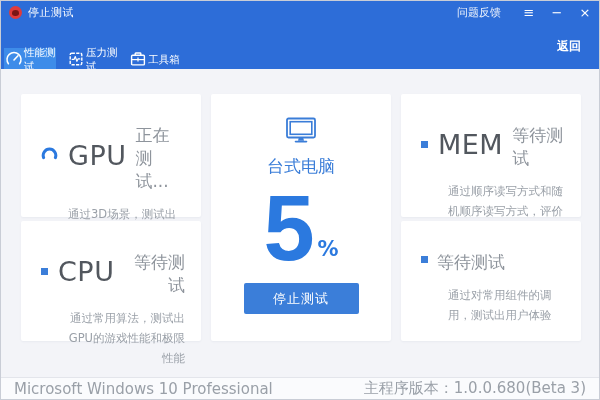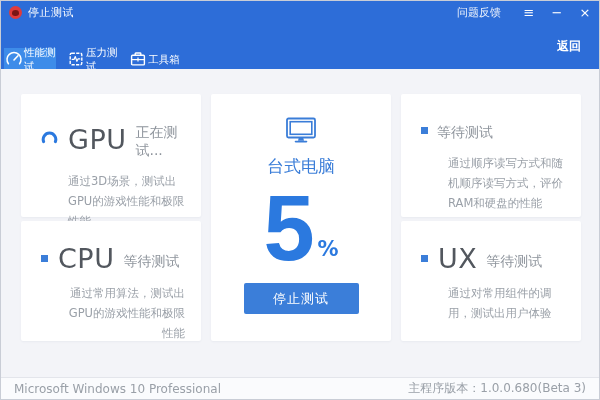--- a/index.html
+++ b/index.html
@@ -73,21 +73,21 @@
   .card {
     background: #fff; border-radius: 2px;
     box-shadow: 0 1px 2px rgba(120,130,150,0.08);
   }
   .test-card { padding: 24px 16px 0 20px; }
   .card-head { display: flex; align-items: center; }
   .card-title {
     font-size: 27px; color: #52575e; font-weight: 400;
     margin-left: 10px; letter-spacing: 0.5px; line-height: 1;
   }
-  .card-status { font-size: 14px; color: #8e949c; margin-left: 9px; padding-top: 6px; }
+  .card-status { font-size: 17px; color: #8e949c; margin-left: 9px; padding-top: 6px; }
   .card-desc {
     font-size: 11.5px; color: #9aa0a8; line-height: 20px;
     margin-top: 11px; margin-left: 27px;
   }
   .bullet {
     width: 7px; height: 7px; background: #3b7ed9; flex: 0 0 auto;
   }
   .spinner { width: 17px; height: 17px; flex: 0 0 auto; }
 
   
@@ -115,21 +115,21 @@
   .card-gpu { grid-column: 1; grid-row: 1; }
   .card-cpu { grid-column: 1; grid-row: 2; text-align: right; }
   .card-mem { grid-column: 3; grid-row: 1; }
   .card-ux  { grid-column: 3; grid-row: 2; }
 
   
   .statusbar {
     height: 22px; flex: 0 0 auto;
     background: #fafbfd; border-top: 1px solid #e3e5eb;
     display: flex; align-items: center; justify-content: space-between;
-    padding: 0 13px; font-size: 12px; color: #9aa0a8;
+    padding: 0 13px; font-size: 15px; color: #9aa0a8;
   }
 </style>
 </head>
 <body>
 
 <div class="window">
 
   <div class="titlebar">
     <div class="app-logo"></div>
     <span class="app-title">停止测试</span>
@@ -212,29 +212,29 @@
         <div class="percent-wrap">
           <span class="percent-number">5</span>
           <span class="percent-sign">%</span>
         </div>
         <button class="stop-button">停止测试</button>
       </div>
 
       <div class="card test-card card-mem">
         <div class="card-head">
           <span class="bullet"></span>
+          <span class="card-title">MEM</span>
           <span class="card-status">等待测试</span>
         </div>
         <div class="card-desc">通过顺序读写方式和随机顺序读写方式，评价RAM和硬盘的性能</div>
       </div>
 
       <div class="card test-card card-ux">
         <div class="card-head">
           <span class="bullet"></span>
-          <span class="card-title">UX</span>
           <span class="card-status">等待测试</span>
         </div>
         <div class="card-desc">通过对常用组件的调用，测试出用户体验</div>
       </div>
 
     </div>
   </div>
 
   <div class="statusbar">
     <span>Microsoft Windows 10 Professional</span>

